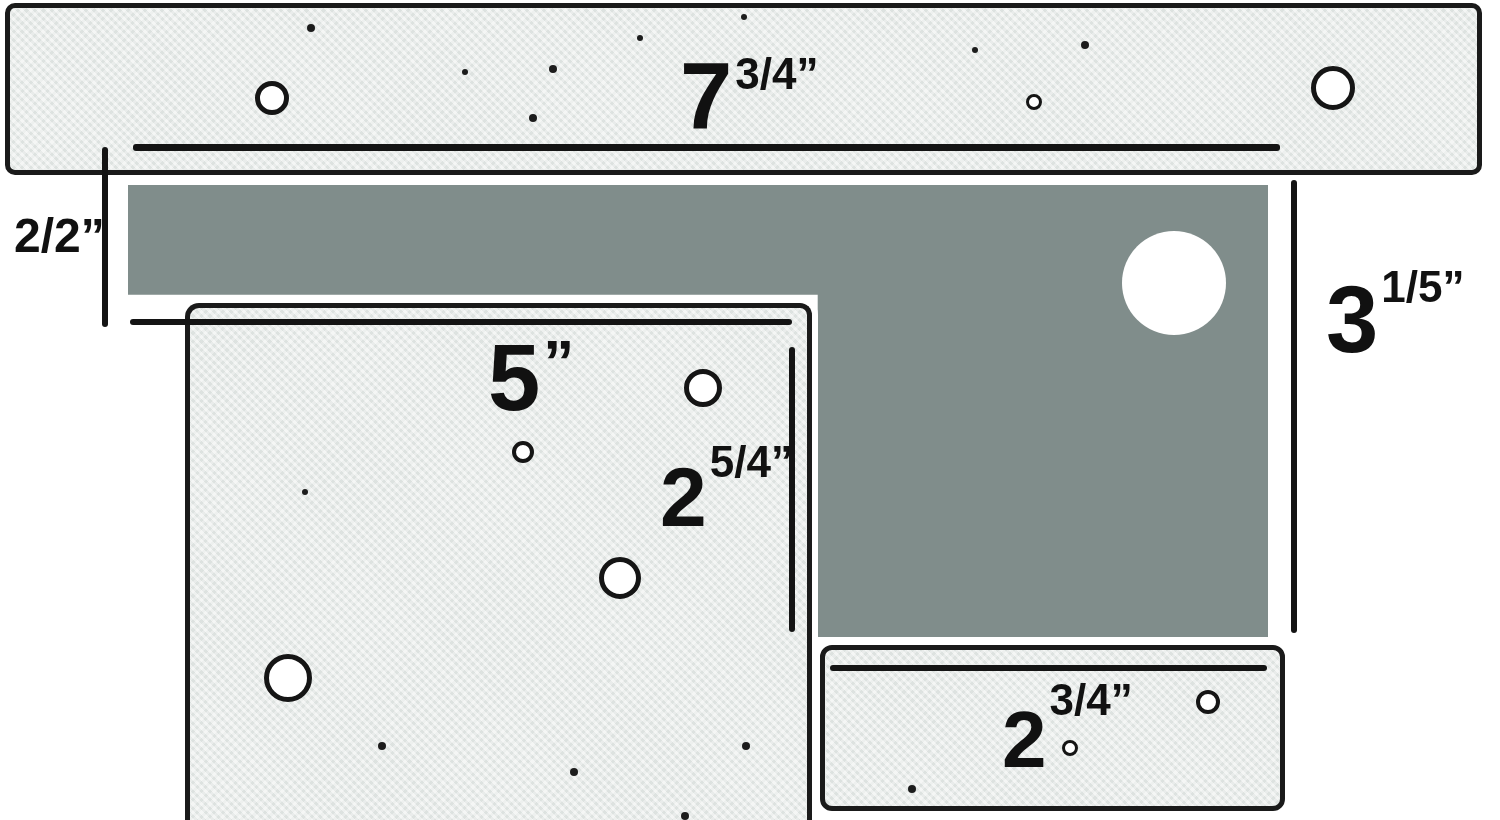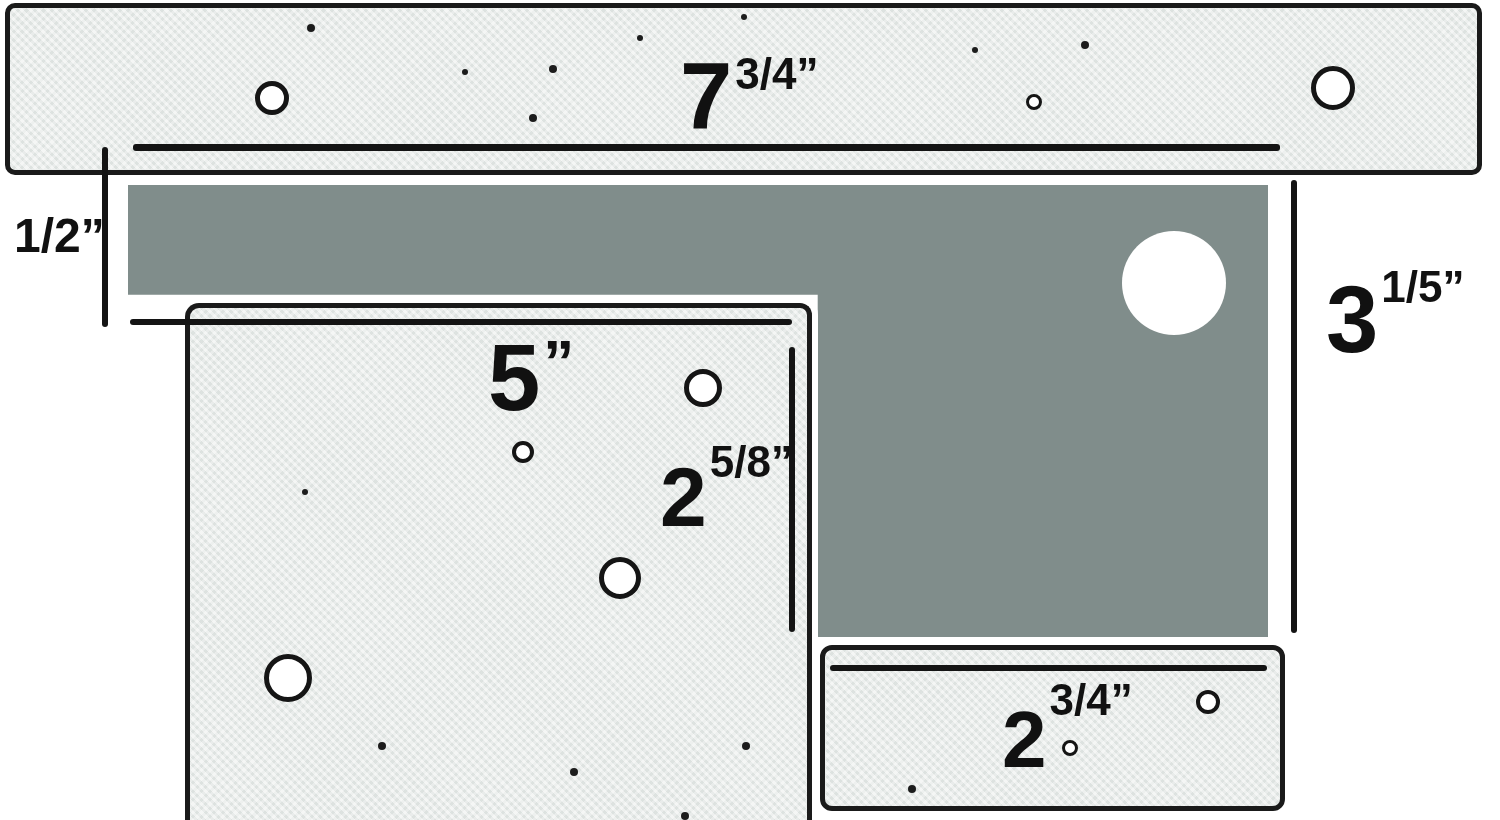--- a/index.html
+++ b/index.html
@@ -81,31 +81,31 @@
   <div class="dim-line" style="left:789px;top:347px;width:6px;height:285px;"></div>
   <div class="dim-line" style="left:1291px;top:180px;width:6px;height:453px;"></div>
   <div class="dim-line" style="left:830px;top:665px;width:437px;height:6px;"></div>
 
   <div class="dim-label" style="left:680px;top:50px;">
     <span class="val" style="font-size:94px;">7</span>
     <span class="sup" style="font-size:44px;margin-top:2px;">3/4”</span>
   </div>
 
   <div class="dim-label" style="left:14px;top:212px;">
-    <span class="val" style="font-size:48px;">1/2”</span>
+    <span class="val" style="font-size:48px;">2/2”</span>
   </div>
 
   <div class="dim-label" style="left:488px;top:331px;">
     <span class="val" style="font-size:94px;">5</span>
     <span class="sup" style="font-size:62px;margin-top:0;">”</span>
   </div>
 
   <div class="dim-label" style="left:660px;top:445px;">
     <span class="val" style="font-size:84px;margin-top:10px;">2</span>
-    <span class="sup" style="font-size:44px;margin-top:-5px;">5/8”</span>
+    <span class="sup" style="font-size:44px;margin-top:-5px;">5/4”</span>
   </div>
 
   <div class="dim-label" style="left:1326px;top:268px;">
     <span class="val" style="font-size:94px;margin-top:5px;">3</span>
     <span class="sup" style="font-size:44px;margin-top:-3px;">1/5”</span>
   </div>
 
   <div class="dim-label" style="left:1002px;top:678px;">
     <span class="val" style="font-size:80px;margin-top:22px;">2</span>
     <span class="sup" style="font-size:44px;margin-top:0;">3/4”</span>

